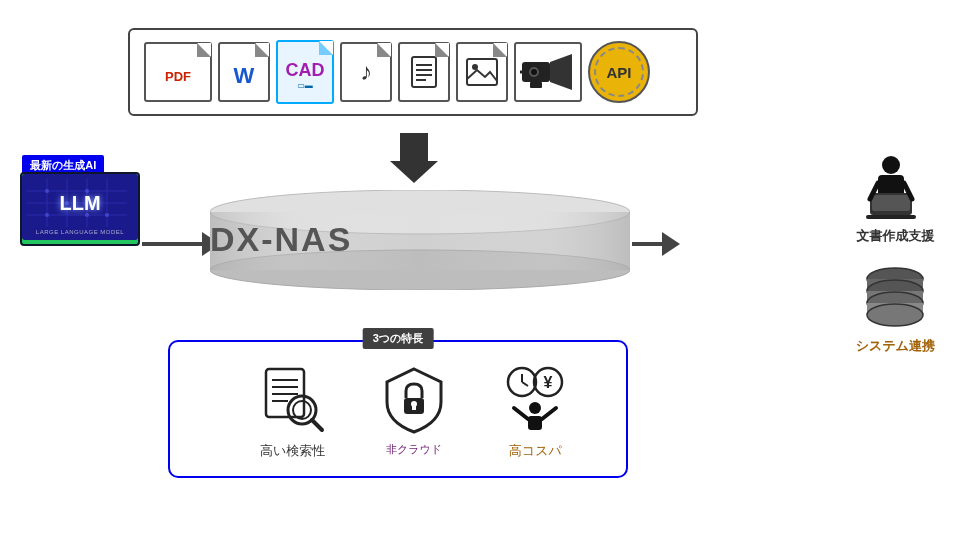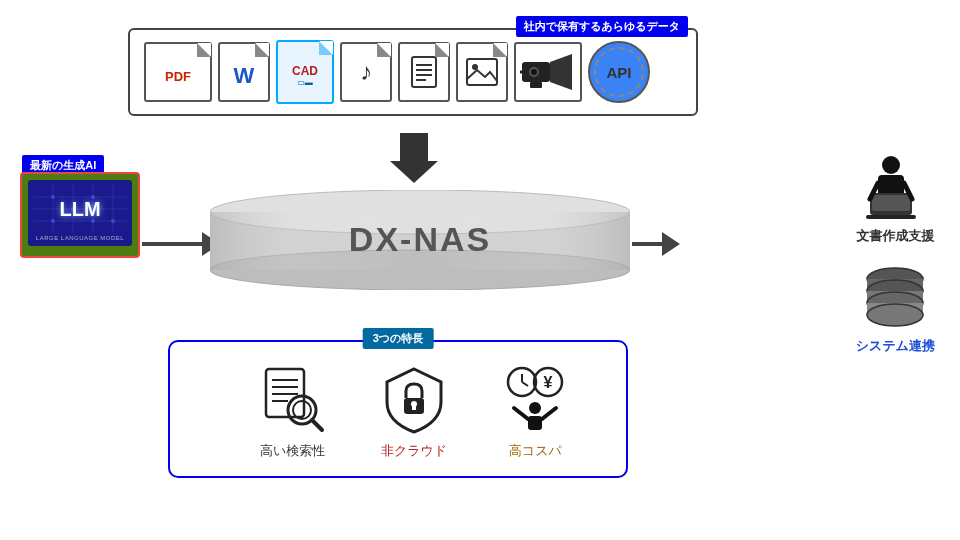--- a/index.html
+++ b/index.html
@@ -43,40 +43,39 @@
       border-top: 22px solid #333;
     }
   </style>
 </head>
 <body>
 
 <div class="diagram-area">
 
   <div style="position:absolute; top:28px; left:128px; width:570px; border:2px solid #444; border-radius:6px; padding:10px 14px; background:#fff;">
 
-    <div style="position:absolute; top:-14px; right:8px; background:#0000ee; color:#fff; font-size:11px; padding:3px 8px; font-weight:bold; border-radius:2px;">社内で保有するあらゆるデータ</div>
 
     <div style="display:flex; align-items:center; gap:6px;">
 
       <div style="width:68px; height:60px; position:relative; border:2px solid #555; border-radius:3px; display:flex; flex-direction:column; align-items:center; justify-content:center; background:#fff;">
         <div style="position:absolute; top:-1px; right:-1px; width:0; height:0; border-style:solid; border-width:0 14px 14px 0; border-color:transparent #fff transparent transparent;"></div>
         <div style="position:absolute; top:-1px; right:-1px; width:0; height:0; border-style:solid; border-width:14px 0 0 14px; border-color:transparent transparent transparent #888;"></div>
         <span style="font-size:13px; font-weight:bold; color:#cc2200; margin-top:8px;">PDF</span>
       </div>
 
       <div style="width:52px; height:60px; position:relative; border:2px solid #555; border-radius:3px; display:flex; flex-direction:column; align-items:center; justify-content:center; background:#fff;">
         <div style="position:absolute; top:-1px; right:-1px; width:0; height:0; border-style:solid; border-width:0 14px 14px 0; border-color:transparent #fff transparent transparent;"></div>
         <div style="position:absolute; top:-1px; right:-1px; width:0; height:0; border-style:solid; border-width:14px 0 0 14px; border-color:transparent transparent transparent #888;"></div>
         <span style="font-size:22px; font-weight:bold; color:#1a56cc; margin-top:8px;">W</span>
       </div>
 
       <div style="width:58px; height:64px; position:relative; border:2px solid #00aaff; border-radius:3px; display:flex; flex-direction:column; align-items:center; justify-content:center; background:#e8f5ff;">
         <div style="position:absolute; top:-1px; right:-1px; width:0; height:0; border-style:solid; border-width:0 14px 14px 0; border-color:transparent #fff transparent transparent;"></div>
         <div style="position:absolute; top:-1px; right:-1px; width:0; height:0; border-style:solid; border-width:14px 0 0 14px; border-color:transparent transparent transparent #77ccff;"></div>
-        <span style="font-size:12px; font-weight:bold; color:#b91c1c; margin-top:6px;">CAD</span>
+        <span style="font-size:18px; font-weight:bold; color:#a21caf; margin-top:6px;">CAD</span>
         <div style="font-size:8px; color:#0066aa;">▭▬</div>
       </div>
 
       <div style="width:52px; height:60px; position:relative; border:2px solid #555; border-radius:3px; display:flex; align-items:center; justify-content:center; background:#fff;">
         <div style="position:absolute; top:-1px; right:-1px; width:0; height:0; border-style:solid; border-width:0 14px 14px 0; border-color:transparent #fff transparent transparent;"></div>
         <div style="position:absolute; top:-1px; right:-1px; width:0; height:0; border-style:solid; border-width:14px 0 0 14px; border-color:transparent transparent transparent #888;"></div>
         <span style="font-size:24px; color:#333;">♪</span>
       </div>
 
       <div style="width:52px; height:60px; position:relative; border:2px solid #555; border-radius:3px; display:flex; align-items:center; justify-content:center; background:#fff;">
@@ -106,36 +105,36 @@
 
           <rect x="2" y="12" width="28" height="20" rx="3" fill="#222"></rect>
           <polygon points="30,12 52,4 52,40 30,32" fill="#333"></polygon>
           <circle cx="14" cy="22" r="5" fill="#555"></circle>
           <circle cx="14" cy="22" r="3" fill="#111"></circle>
           <line x1="0" y1="22" x2="4" y2="22" stroke="#222" stroke-width="3"></line>
           <rect x="10" y="32" width="12" height="6" rx="1" fill="#222"></rect>
         </svg>
       </div>
 
-      <div style="width:62px; height:62px; position:relative; border:2px solid #555; border-radius:50%; display:flex; align-items:center; justify-content:center; background:#3b82f6;">
+      <div style="width:62px; height:62px; position:relative; border:2px solid #555; border-radius:50%; display:flex; align-items:center; justify-content:center; background:#eab308;">
         <span style="font-size:15px; font-weight:bold; color:#333;">API</span>
         <div style="position:absolute; inset:4px; border:2px dashed #888; border-radius:50%; pointer-events:none;"></div>
       </div>
 
     </div>
   </div>
 
   <div class="big-arrow-down">
     <div class="shaft"></div>
     <div class="head"></div>
   </div>
 
   <div style="position:absolute; top:155px; left:22px; background:#0000ee; color:#fff; font-size:11px; padding:3px 8px; font-weight:bold; border-radius:2px;">最新の生成AI</div>
 
-  <div style="position:absolute; top:172px; left:20px; width:120px; border:2px solid #ef4444; border-radius:4px; background:#4d7c0f; padding:6px;">
+  <div style="position:absolute; top:172px; left:20px; width:120px; border:2px solid #0f172a; border-radius:4px; background:#22c55e; ">
     <div style="background:#1a1a8c; border-radius:3px; padding:5px; text-align:center; margin-bottom:4px;">
 
       <div style="width:100%; height:48px; background: #1a1a8c; position:relative; border-radius:2px; display:flex; align-items:center; justify-content:center; overflow:hidden;">
 
         <svg width="100" height="48" viewBox="0 0 100 48" style="position:absolute; top:0; left:0;">
           <line x1="0" y1="12" x2="100" y2="12" stroke="#2a2aaa" stroke-width="1"></line>
           <line x1="0" y1="24" x2="100" y2="24" stroke="#2a2aaa" stroke-width="1"></line>
           <line x1="0" y1="36" x2="100" y2="36" stroke="#2a2aaa" stroke-width="1"></line>
           <line x1="20" y1="0" x2="20" y2="48" stroke="#2a2aaa" stroke-width="1"></line>
           <line x1="40" y1="0" x2="40" y2="48" stroke="#2a2aaa" stroke-width="1"></line>
@@ -172,21 +171,21 @@
       <defs>
         <linearGradient id="cylGrad" x1="0%" y1="0%" x2="100%" y2="0%">
           <stop offset="0%" style="stop-color:#aaa; stop-opacity:0.5"></stop>
           <stop offset="20%" style="stop-color:#ddd; stop-opacity:0.2"></stop>
           <stop offset="50%" style="stop-color:#eee; stop-opacity:0"></stop>
           <stop offset="80%" style="stop-color:#ddd; stop-opacity:0.2"></stop>
           <stop offset="100%" style="stop-color:#aaa; stop-opacity:0.5"></stop>
         </linearGradient>
       </defs>
     </svg>
-    <div style="position:absolute; top:30px; left:0; width:100%; text-align:center; font-size:34px; font-weight:bold; color:#555; letter-spacing:2px;">DX-NAS</div>
+    <div style="position:absolute; top:30px; left:0; width:100%; font-size:34px; font-weight:bold; color:#555; letter-spacing:2px;">DX-NAS</div>
   </div>
 
   <div style="position:absolute; top:232px; left:632px; display:flex; align-items:center;">
     <div style="width:30px; height:4px; background:#444;"></div>
     <div style="width:0; height:0; border-top:12px solid transparent; border-bottom:12px solid transparent; border-left:18px solid #444;"></div>
   </div>
 
   <div style="position:absolute; top:155px; right:25px; display:flex; flex-direction:column; align-items:center; gap:22px;">
 
     <div style="display:flex; flex-direction:column; align-items:flex-start; gap:4px;">
@@ -209,27 +208,27 @@
     <div style="display:flex; flex-direction:column; align-items:center; gap:4px;">
       <svg width="62" height="66" viewBox="0 0 62 66">
         <ellipse cx="31" cy="12" rx="28" ry="11" fill="#555" stroke="#333" stroke-width="1.5"></ellipse>
         <rect x="3" y="12" width="56" height="12" fill="#666"></rect>
         <ellipse cx="31" cy="24" rx="28" ry="11" fill="#555" stroke="#333" stroke-width="1.5"></ellipse>
         <rect x="3" y="24" width="56" height="12" fill="#777"></rect>
         <ellipse cx="31" cy="36" rx="28" ry="11" fill="#666" stroke="#333" stroke-width="1.5"></ellipse>
         <rect x="3" y="36" width="56" height="12" fill="#888"></rect>
         <ellipse cx="31" cy="48" rx="28" ry="11" fill="#777" stroke="#333" stroke-width="1.5"></ellipse>
       </svg>
-      <span style="font-size:13px; font-weight:bold; color:#1d4ed8;">システム連携</span>
+      <span style="font-size:13px; font-weight:bold; color:#a16207;">システム連携</span>
     </div>
   </div>
 
   <div style="position:absolute; top:340px; left:168px; width:460px; border:2.5px solid #0000ee; border-radius:10px; padding:22px 30px 16px 30px; background:#fff; display:flex; justify-content:space-around;">
 
-    <div style="position:absolute; top:-14px; left:50%; transform:translateX(-50%); background:#0369a1; color:#fff; font-size:11px; padding:3px 10px; font-weight:bold; border-radius:2px; white-space:nowrap;">3つの特長</div>
+    <div style="position:absolute; top:-14px; left:50%; transform:translateX(-50%); background:#404040; color:#fff; font-size:11px; padding:3px 10px; font-weight:bold; border-radius:2px; white-space:nowrap;">3つの特長</div>
 
     <div style="display:flex; flex-direction:column; align-items:center; gap:8px;margin-left:32px;">
       <svg width="70" height="70" viewBox="0 0 70 70">
 
         <rect x="8" y="5" width="38" height="48" rx="3" fill="none" stroke="#222" stroke-width="2.5"></rect>
         <line x1="14" y1="16" x2="40" y2="16" stroke="#222" stroke-width="2"></line>
         <line x1="14" y1="23" x2="40" y2="23" stroke="#222" stroke-width="2"></line>
         <line x1="14" y1="30" x2="40" y2="30" stroke="#222" stroke-width="2"></line>
         <line x1="14" y1="37" x2="30" y2="37" stroke="#222" stroke-width="2"></line>
 
@@ -245,21 +244,21 @@
 
         <path d="M35 5 L62 18 L62 38 Q62 58 35 68 Q8 58 8 38 L8 18 Z" fill="none" stroke="#222" stroke-width="3"></path>
 
         <rect x="25" y="34" width="20" height="16" rx="3" fill="#222"></rect>
 
         <path d="M27 34 L27 27 Q27 20 35 20 Q43 20 43 27 L43 34" fill="none" stroke="#222" stroke-width="3"></path>
 
         <circle cx="35" cy="40" r="3" fill="#fff"></circle>
         <rect x="33" y="40" width="4" height="6" fill="#fff"></rect>
       </svg>
-      <span style="font-size:13px; color:#b91c1c;">非クラウド</span>
+      <span style="font-size:11px; color:#701a75;">非クラウド</span>
     </div>
 
     <div style="display:flex; flex-direction:column; align-items:center; gap:8px;">
       <svg width="70" height="70" viewBox="0 0 70 70">
 
         <circle cx="22" cy="18" r="14" fill="none" stroke="#222" stroke-width="2.5"></circle>
         <line x1="22" y1="18" x2="22" y2="10" stroke="#222" stroke-width="2"></line>
         <line x1="22" y1="18" x2="28" y2="22" stroke="#222" stroke-width="2"></line>
 
         <circle cx="48" cy="18" r="14" fill="none" stroke="#222" stroke-width="2.5"></circle>

